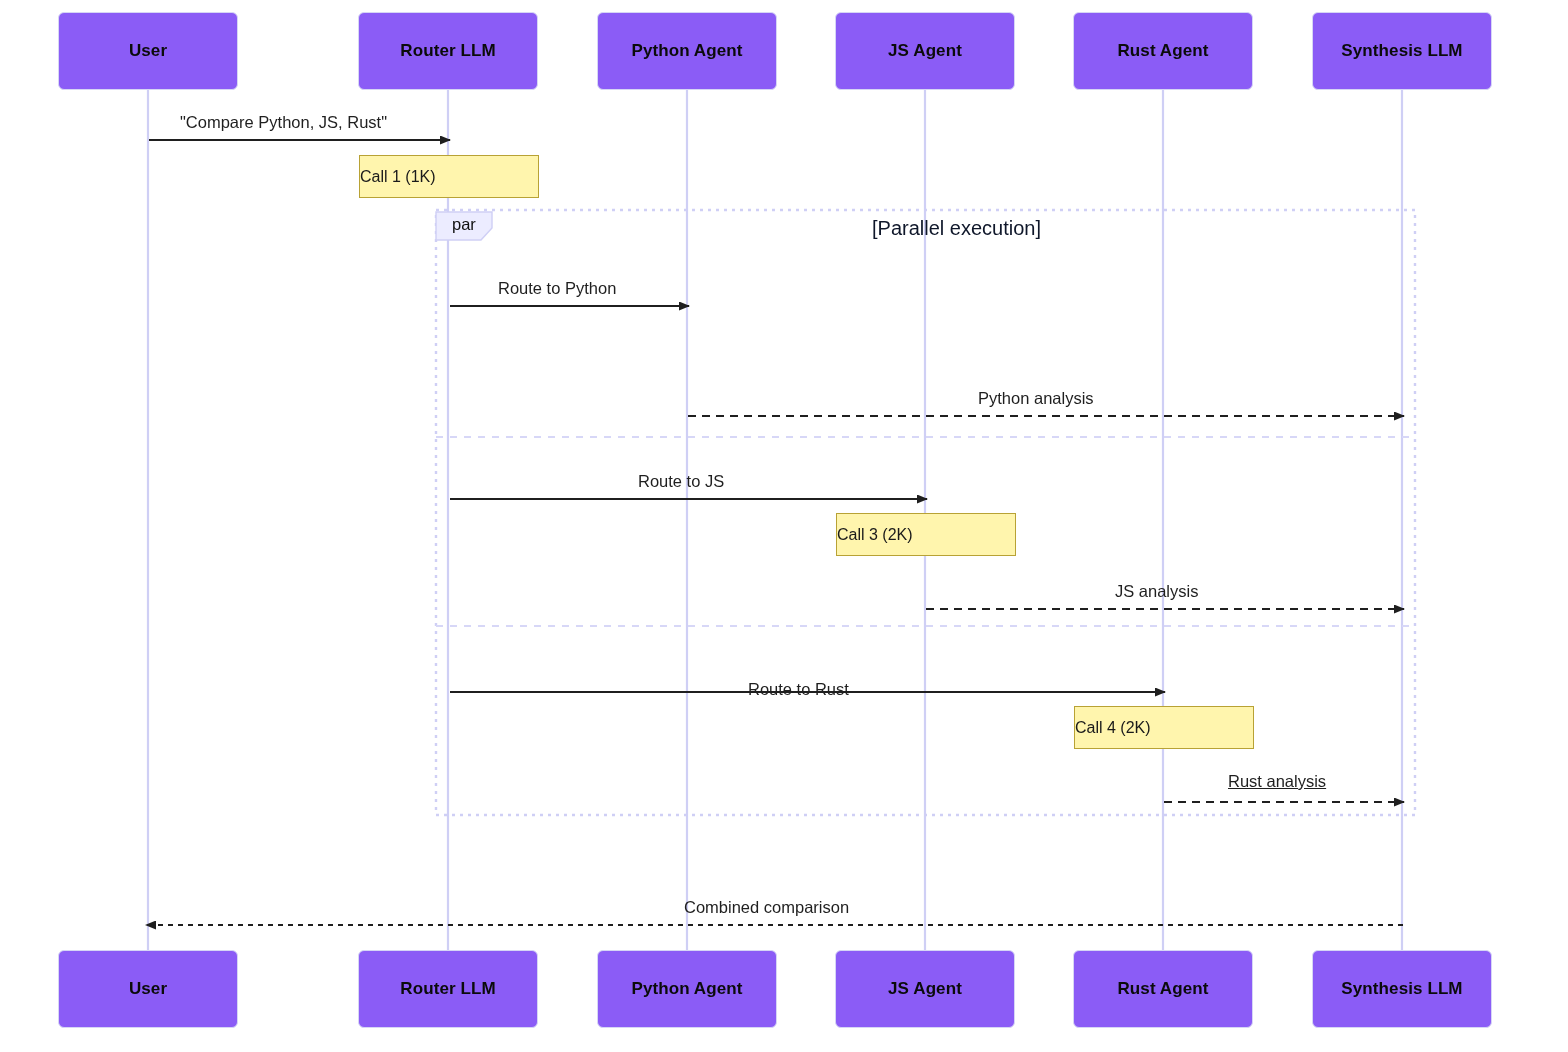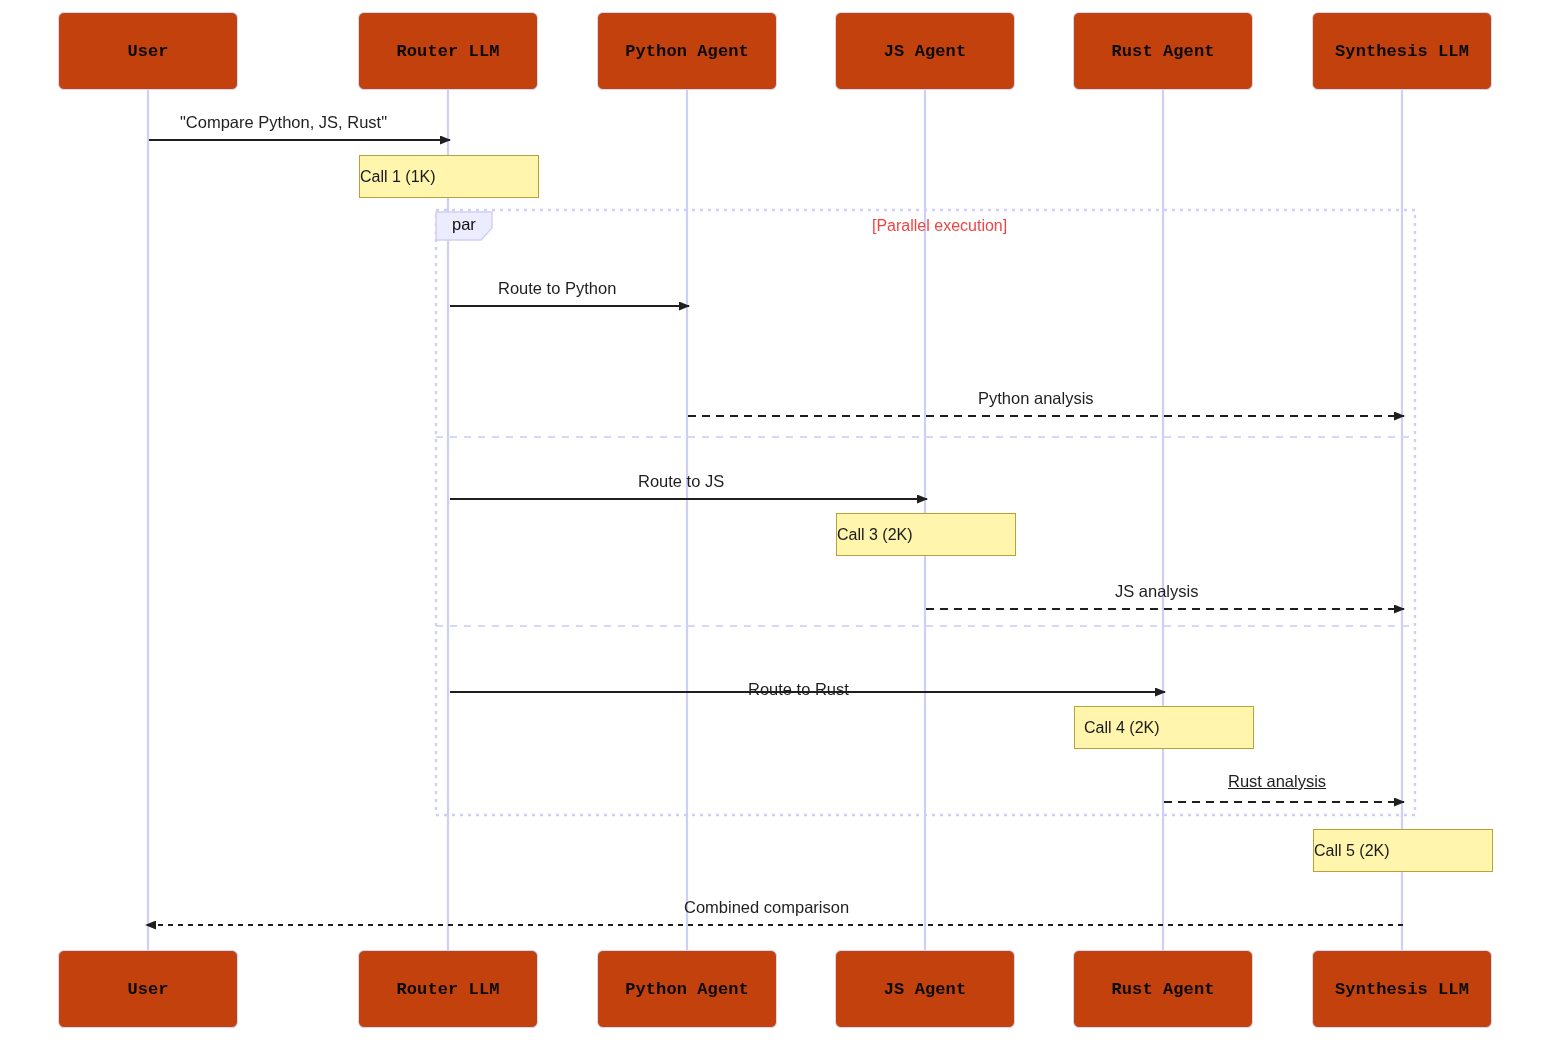--- a/index.html
+++ b/index.html
@@ -21,31 +21,30 @@
   #svg-layer {
     position: absolute;
     left: 0;
     top: 0;
     width: 1568px;
     height: 1052px;
   }
   .participant-box {
     position: absolute;
     box-sizing: border-box;
-    background: #c2410c;
+    background: #8b5cf6;
     border: 1px solid #d6d6f5;
     border-radius: 6px;
     display: flex;
     align-items: center;
     justify-content: center;
     font-size: 17px;
     font-weight: bold;
     color: #0b0b0b;
     letter-spacing: 0.1px;
-    font-family: Liberation Mono, monospace;
   }
   .note-box {
     position: absolute;
     box-sizing: border-box;
     background: #FFF5AD;
     border: 1px solid #b8a235;
     display: flex;
     align-items: center;
     justify-content: flex-start;
     font-size: 16px;
@@ -54,22 +53,22 @@
   }
   .msg-label {
     position: absolute;
     font-size: 16.5px;
     color: #1f1f1f;
     white-space: nowrap;
     text-align: center;
   }
   .par-title {
     position: absolute;
-    font-size: 16px;
-    color: #ef4444;
+    font-size: 20px;
+    color: #0f172a;
     white-space: nowrap;
     font-weight: normal;
   }
   .par-tab-label {
     position: absolute;
     font-size: 16.5px;
     color: #101010;
     font-weight: normal;
     white-space: nowrap;
   }
@@ -186,21 +185,18 @@
 
   <div class="note-box" style="left:359px; top:155px; width:180px; height:43px;">
     <span>Call 1 (1K)</span>
   </div>
 
 
   <div class="note-box" style="left:836px; top:513px; width:180px; height:43px;">
     <span>Call 3 (2K)</span>
   </div>
 
-  <div class="note-box" style="left:1074px; top:706px; width:180px; height:43px;padding-left:9px;">
+  <div class="note-box" style="left:1074px; top:706px; width:180px; height:43px;">
     <span>Call 4 (2K)</span>
   </div>
 
-  <div class="note-box" style="left:1313px; top:829px; width:180px; height:43px;">
-    <span>Call 5 (2K)</span>
-  </div>
 
 </div>
 
 </body></html>

